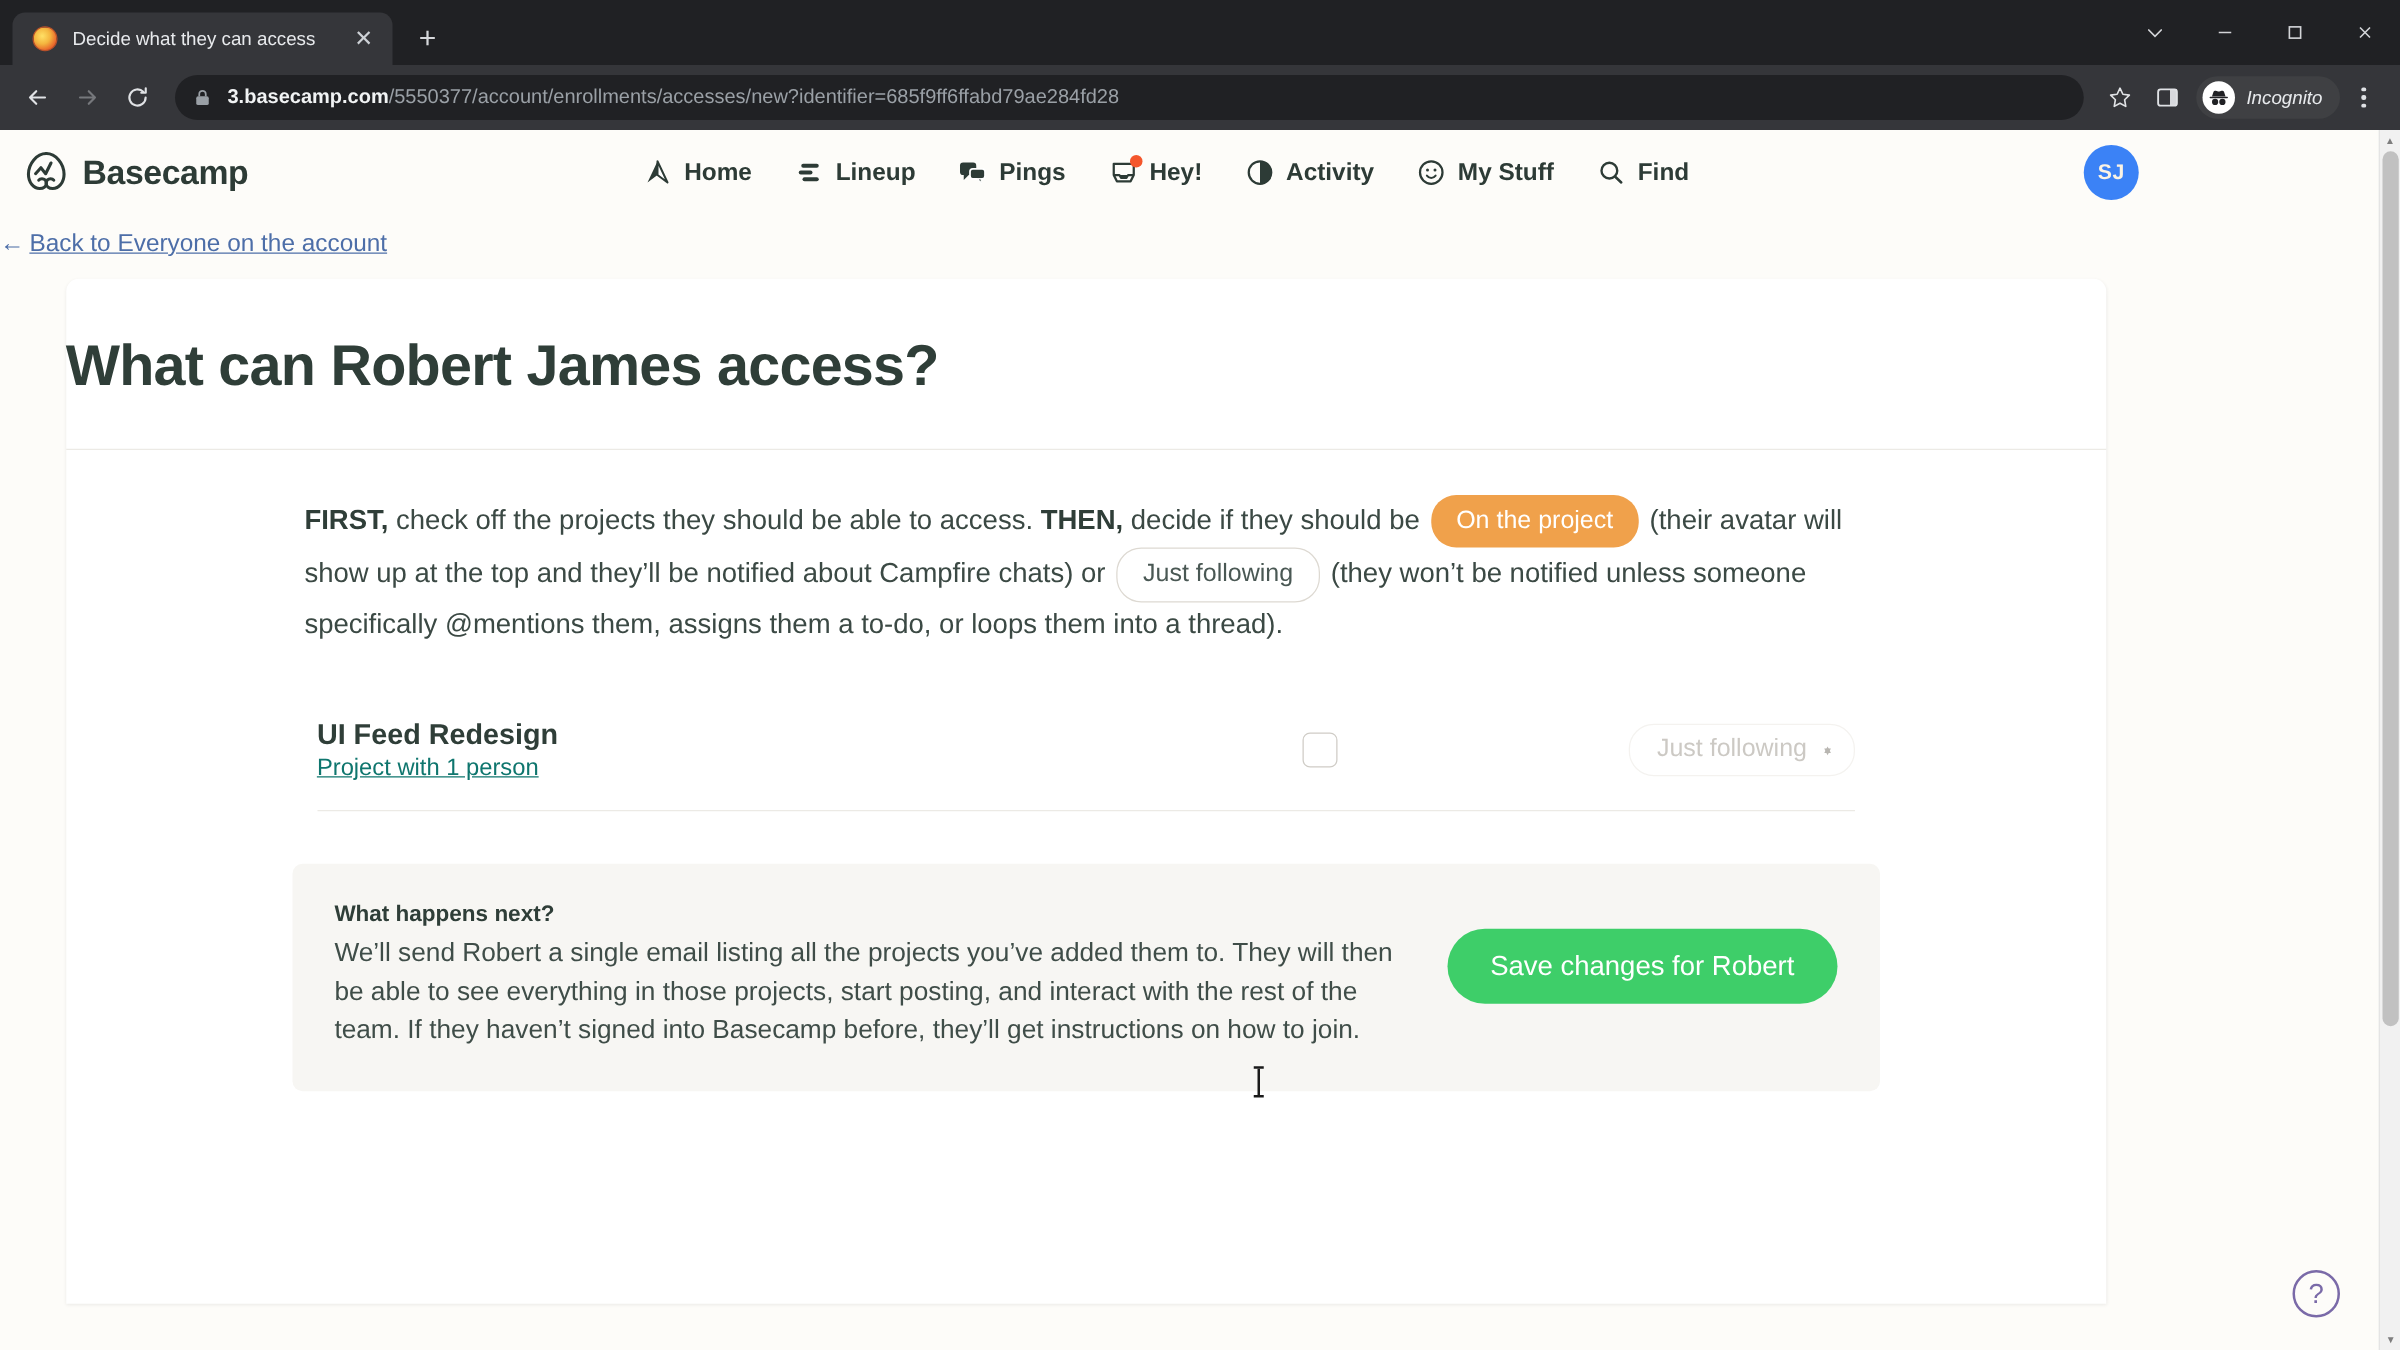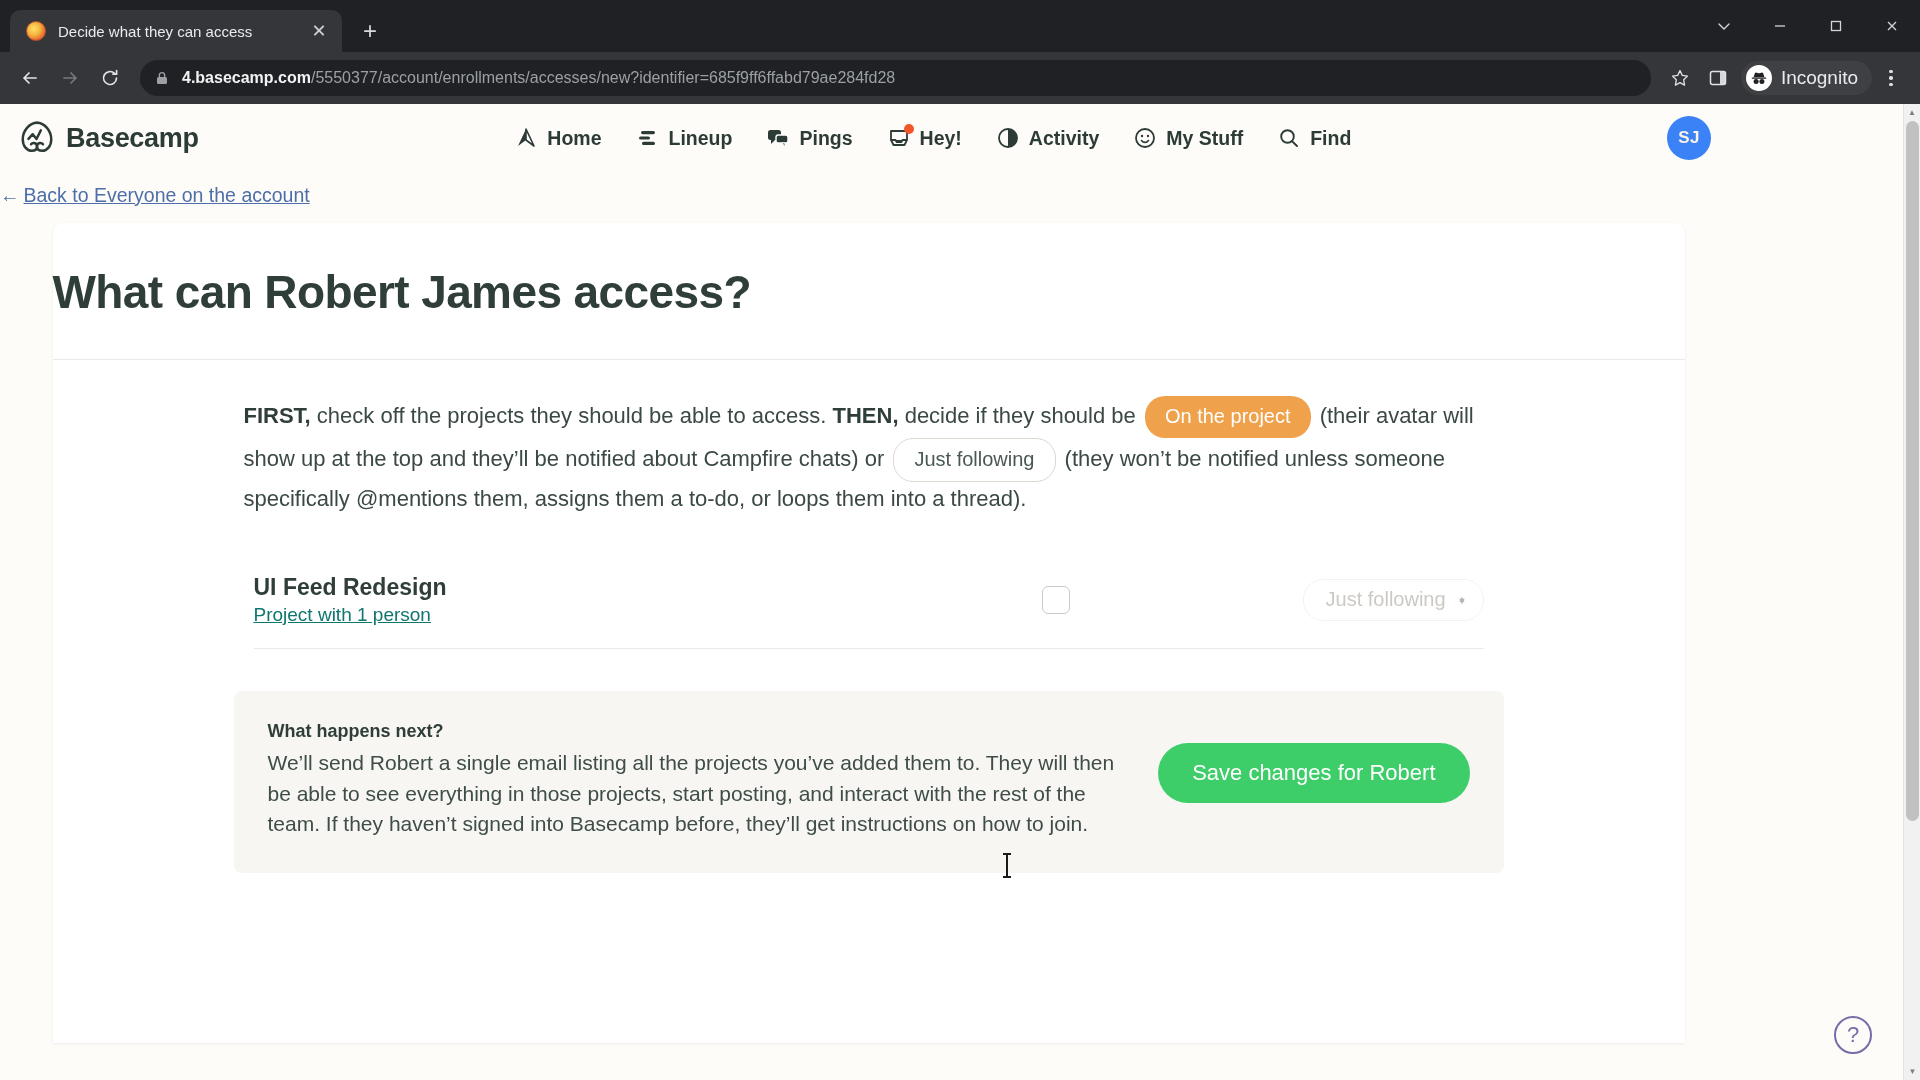--- a/index.html
+++ b/index.html
@@ -12,21 +12,21 @@
 
   
   .browser { width: 1920px; height: 1080px; display: flex; flex-direction: column; }
 
   .tabstrip {
     height: 52px; background: #202124;
     display: flex; align-items: flex-end; padding-left: 10px;
     position: relative;
   }
   .tab {
-    height: 42px; width: 332px;
+    height: 42px; width: 304px;
     background: #35363a; border-radius: 10px 10px 0 0;
     display: flex; align-items: center; padding: 0 10px 0 16px;
     position: relative;
   }
   .tab-favicon {
     width: 20px; height: 20px; border-radius: 50%;
     background: radial-gradient(circle at 38% 38%, #ffe066 0%, #f4b63f 40%, #e8622a 75%, #c4401c 100%);
     flex: 0 0 auto; margin-right: 12px;
     border: 1px solid #b8512a;
   }
@@ -82,21 +82,21 @@
   .incognito-chip {
     display: flex; align-items: center; gap: 9px;
     background: #3f4043; border-radius: 18px;
     height: 34px; padding: 0 14px 0 5px; margin-left: 4px; flex: 0 0 auto;
     cursor: pointer;
   }
   .incog-av {
     width: 26px; height: 26px; border-radius: 50%; background: #fff;
     display: flex; align-items: center; justify-content: center;
   }
-  .incognito-chip span { color: #e8eaed; font-size: 19px; white-space: nowrap; }
+  .incognito-chip span { color: #e8eaed; font-size: 15px; white-space: nowrap; font-style: italic; }
   .dots { display: flex; flex-direction: column; gap: 3px; align-items: center; }
   .dots i { width: 3.5px; height: 3.5px; border-radius: 50%; background: #e0e2e5; display: block; }
 
   
   .page {
     flex: 1 1 auto; background: #fdfcf9; position: relative;
     overflow: hidden;
   }
   .page-scroll { width: 1737px; height: 100%; }
 
@@ -294,21 +294,21 @@
         </svg>
     </div>
 
     <div class="omnibox">
       <span class="lock">
         <svg width="16" height="16" viewBox="0 0 16 16">
             <rect x="3" y="7" width="10" height="7" rx="1.5" fill="#9aa0a6"></rect>
             <path d="M5.4 7V5.2a2.6 2.6 0 0 1 5.2 0V7" stroke="#9aa0a6" stroke-width="1.4" fill="none"></path>
           </svg>
       </span>
-      <span class="url"><b>4.basecamp.com</b><span>/5550377/account/enrollments/accesses/new?identifier=685f9ff6ffabd79ae284fd28</span></span>
+      <span class="url"><b>3.basecamp.com</b><span>/5550377/account/enrollments/accesses/new?identifier=685f9ff6ffabd79ae284fd28</span></span>
     </div>
 
     <div class="tb-icon">
       <svg width="20" height="20" viewBox="0 0 20 20">
           <path d="M10 2.5l2.3 4.9 5.2.7-3.8 3.7.9 5.3-4.6-2.5-4.6 2.5.9-5.3L2.5 8.1l5.2-.7z" stroke="currentColor" stroke-width="1.3" fill="none" stroke-linejoin="round"></path>
         </svg>
     </div>
     <div class="tb-icon">
       <svg width="20" height="20" viewBox="0 0 20 20">
           <rect x="2.5" y="3.5" width="15" height="13" rx="2" stroke="currentColor" stroke-width="1.5" fill="none"></rect>

